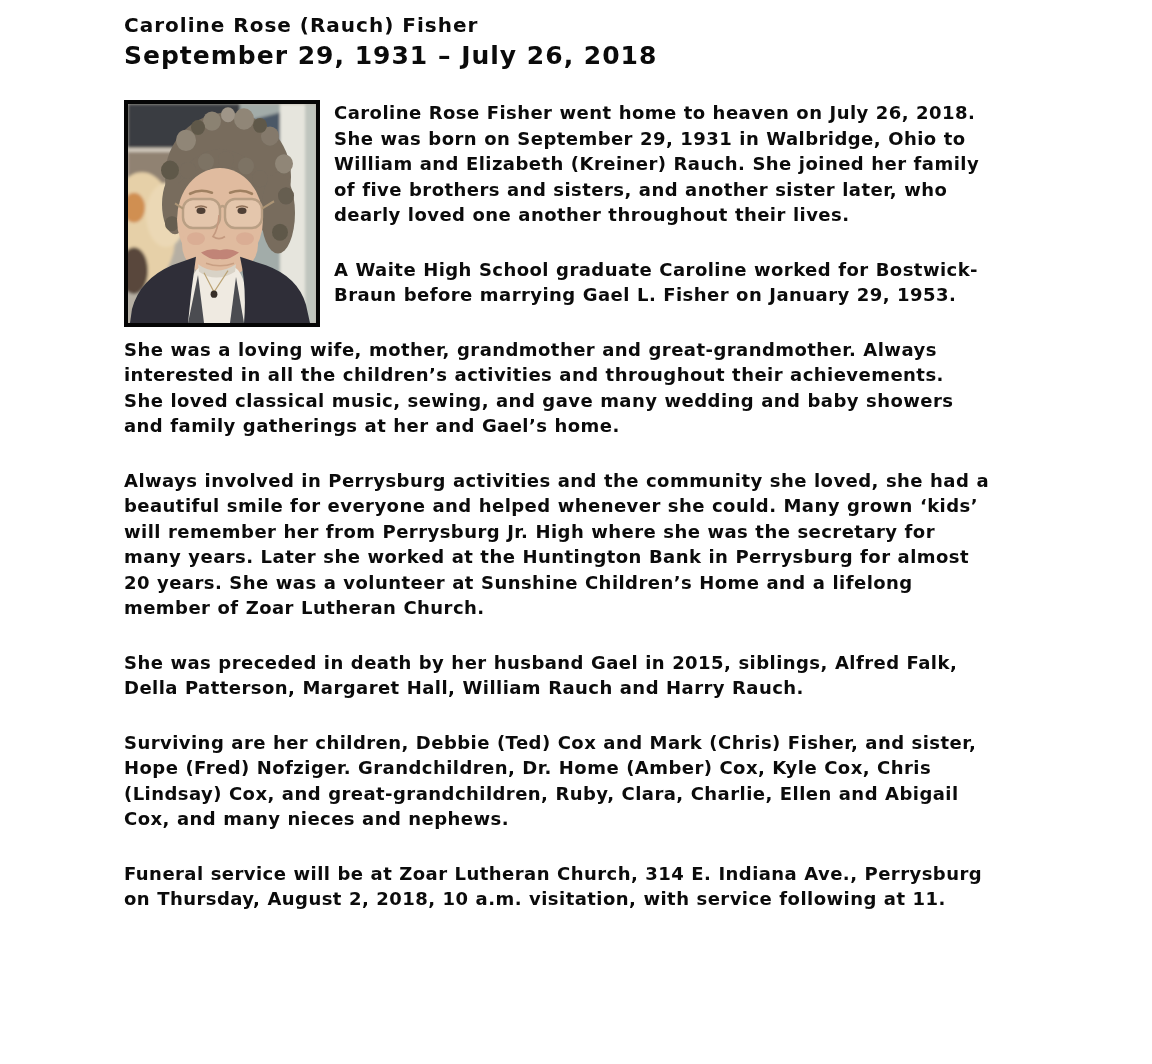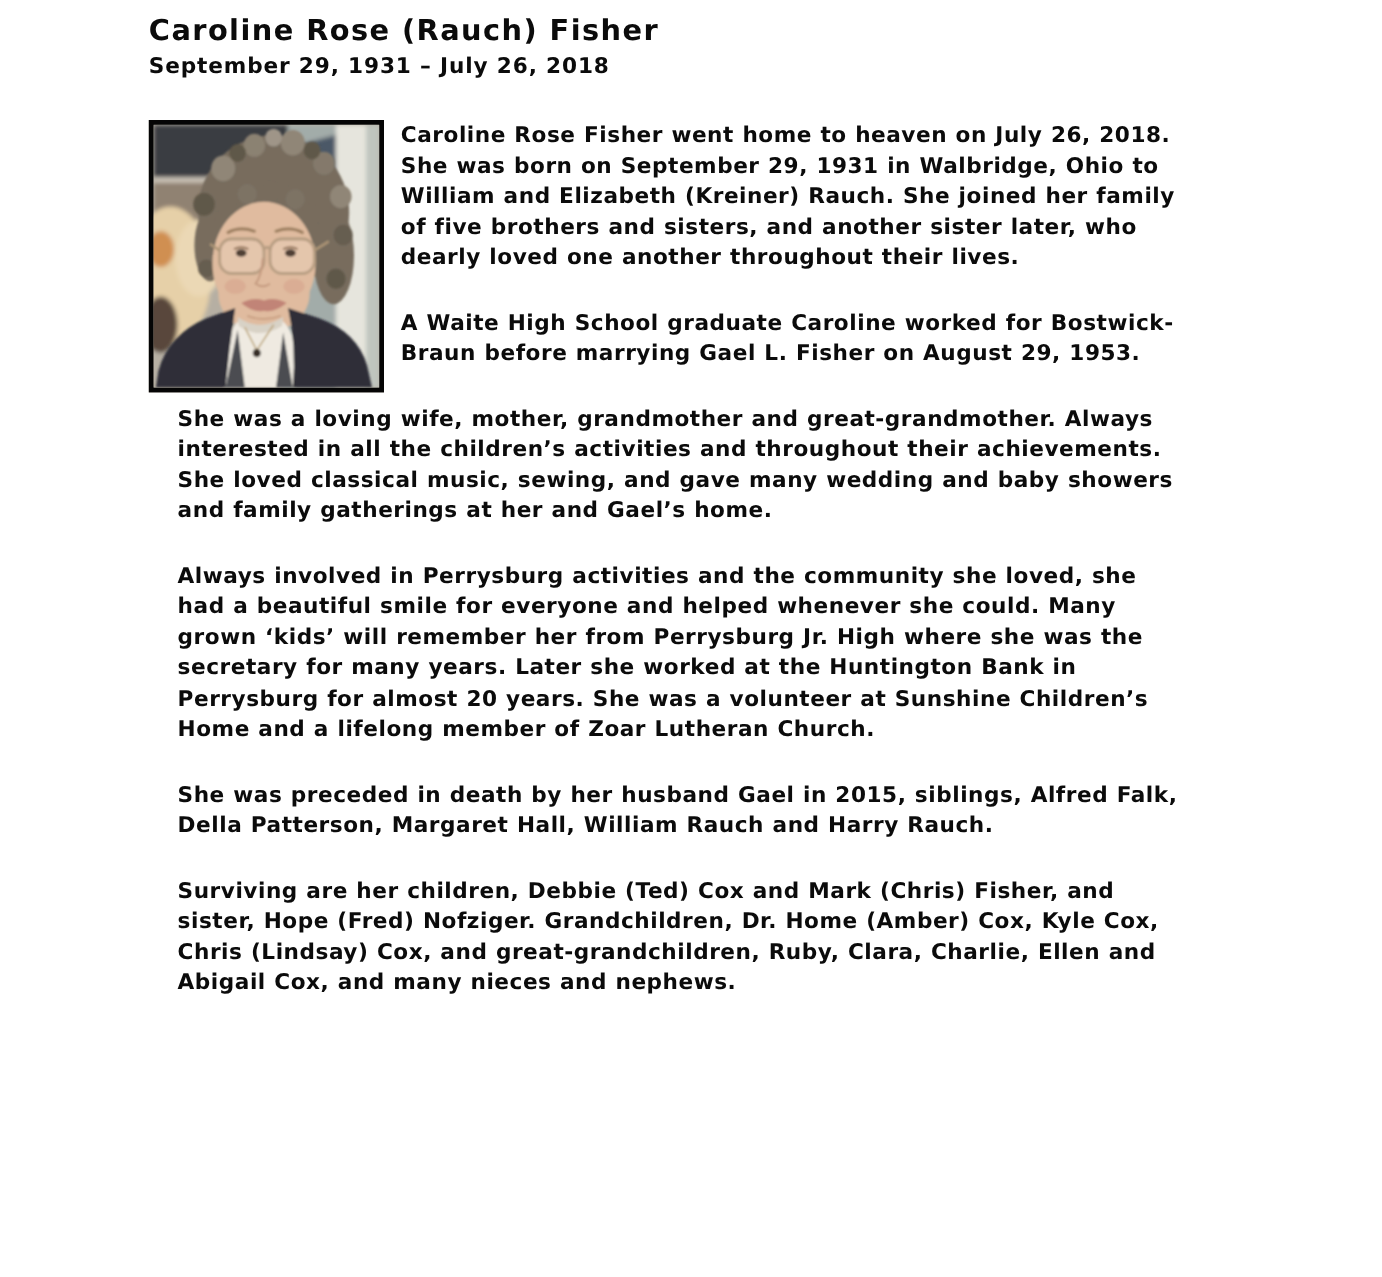--- a/index.html
+++ b/index.html
@@ -15,45 +15,44 @@
     font-family: "DejaVu Sans", sans-serif;
     color: #0b0b0b;
     -webkit-font-smoothing: antialiased;
   }
   .page {
     box-sizing: border-box;
     padding: 8px 162px 0 124px;
     width: 1152px;
   }
   h1.title {
-    font-size: 24px;
+    font-size: 20px;
     line-height: 30px;
     font-weight: bold;
     letter-spacing: 0.05em;
     margin: 2px 0 0 0;
   }
   h2.dates {
-    font-size: 18px;
+    font-size: 25px;
     line-height: 24px;
     font-weight: bold;
     letter-spacing: 0.04em;
     margin: 4px 0 0 0;
   }
   .content {
     margin-top: 32px;
     font-size: 18px;
     font-weight: bold;
     line-height: 25.5px;
     letter-spacing: 0.025em;
     word-spacing: 0.02em;
     text-align: left;
   }
   .content p {
     margin: 0 0 29px 0;
-    padding-left: 24px;
   }
   .photo-frame {
     float: left;
     width: 188px;
     height: 219px;
     border: 4px solid #050505;
     margin: 0 14px 6px 0;
     background: #b8b2a6;
   }
   .photo-frame svg {
@@ -161,19 +160,20 @@
 
           <path d="M76,158 L86,176 L100,156" stroke="#b9a070" stroke-width="1.2" fill="none"></path>
           <circle cx="86" cy="178" r="3.4" fill="#2a241e"></circle>
         </g>
 
         <rect x="0" y="0" width="188" height="205" fill="#e8d8c0" fill-opacity="0.07"></rect>
       </svg>
     </div>
 
     <p>Caroline Rose Fisher went home to heaven on July 26, 2018. She was born on September 29, 1931 in Walbridge, Ohio to William and Elizabeth (Kreiner) Rauch. She joined her family of five brothers and sisters, and another sister later, who dearly loved one another throughout their lives.</p>
-    <p>A Waite High School graduate Caroline worked for Bostwick-Braun before marrying Gael L. Fisher on August 29, 1953.</p>
+    <p>A Waite High School graduate Caroline worked for Bostwick-Braun before marrying Gael L. Fisher on January 29, 1953.</p>
     <p>She was a loving wife, mother, grandmother and great-grandmother. Always interested in all the children’s activities and throughout their achievements. She loved classical music, sewing, and gave many wedding and baby showers and family gatherings at her and Gael’s home.</p>
     <p>Always involved in Perrysburg activities and the community she loved, she had a beautiful smile for everyone and helped whenever she could. Many grown ‘kids’ will remember her from Perrysburg Jr. High where she was the secretary for many years. Later she worked at the Huntington Bank in Perrysburg for almost 20 years. She was a volunteer at Sunshine Children’s Home and a lifelong member of Zoar Lutheran Church.</p>
     <p>She was preceded in death by her husband Gael in 2015, siblings, Alfred Falk, Della Patterson, Margaret Hall, William Rauch and Harry Rauch.</p>
     <p>Surviving are her children, Debbie (Ted) Cox and Mark (Chris) Fisher, and sister, Hope (Fred) Nofziger. Grandchildren, Dr. Home (Amber) Cox, Kyle Cox, Chris (Lindsay) Cox, and great-grandchildren, Ruby, Clara, Charlie, Ellen and Abigail Cox, and many nieces and nephews.</p>
+    <p>Funeral service will be at Zoar Lutheran Church, 314 E. Indiana Ave., Perrysburg on Thursday, August 2, 2018, 10 a.m. visitation, with service following at 11.</p>
   </div>
 </div>
 
 </body></html>

